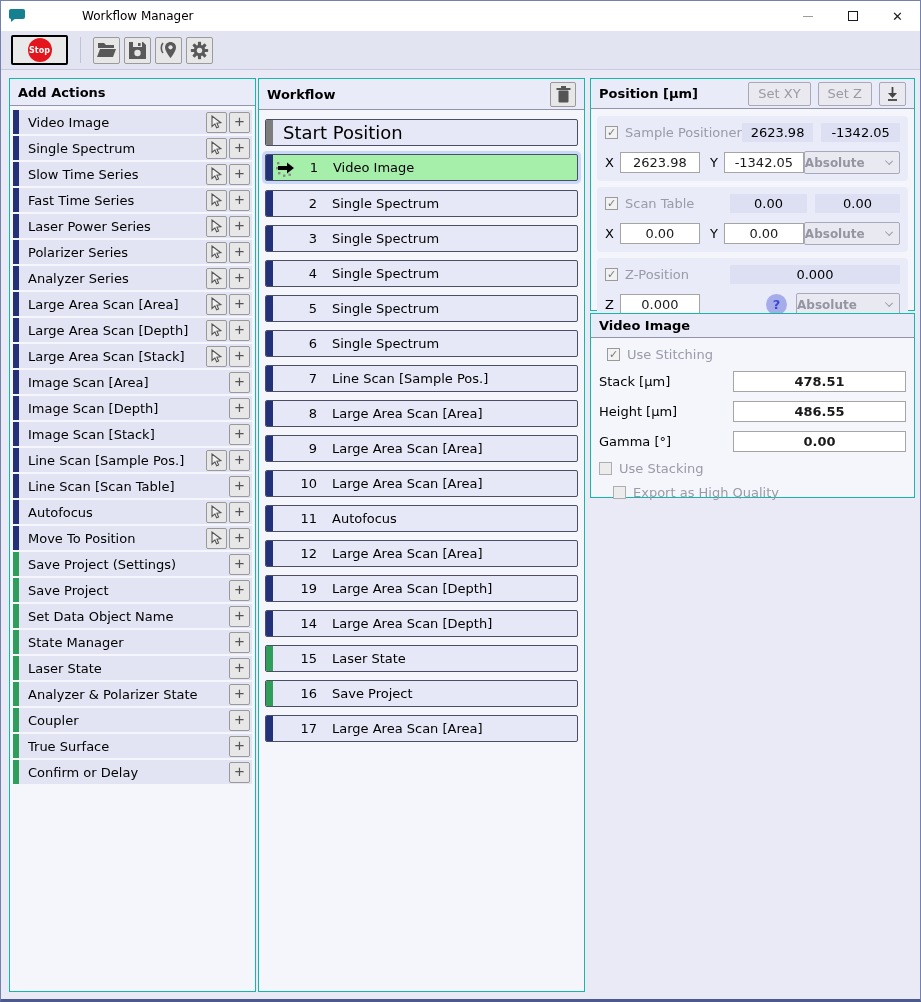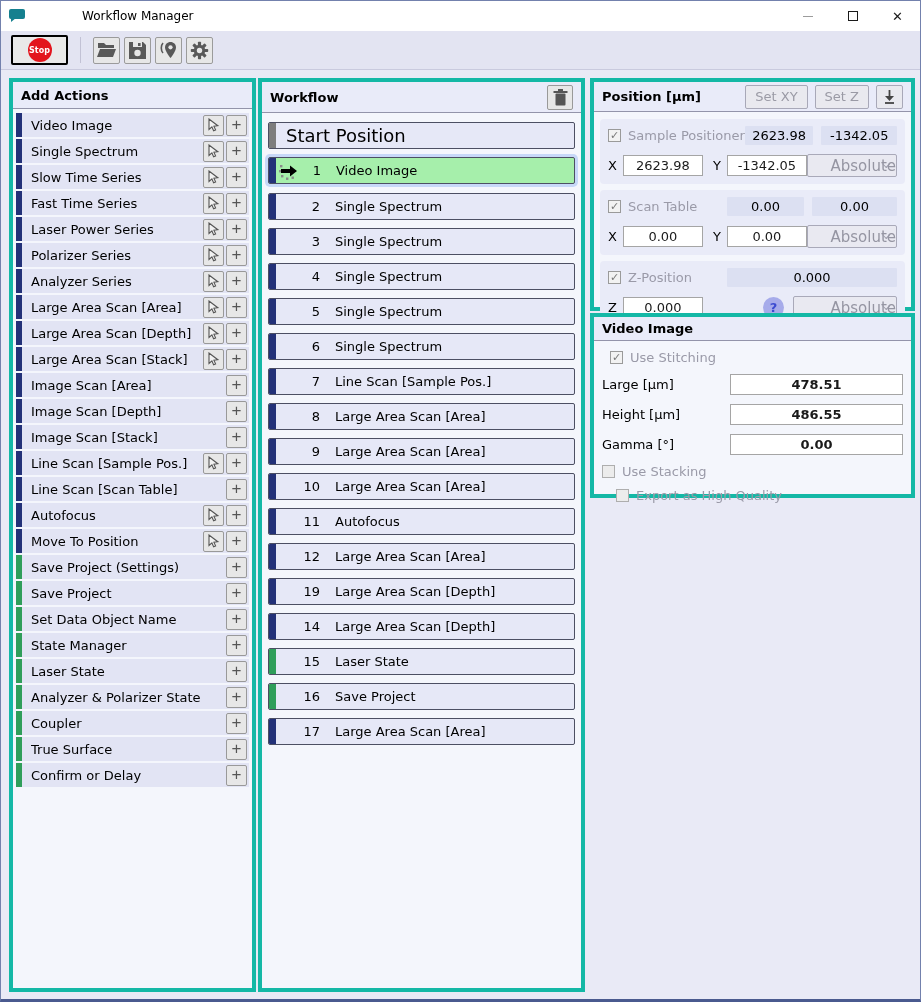--- a/index.html
+++ b/index.html
@@ -24,21 +24,21 @@
   .glyph-close { font-size:13px; color:#1a1a1a; line-height:1; }
   
   .toolbar { height: 39px; background:#e3e4f2; display:flex; align-items:center; padding:0 10px; border-bottom:1px solid #c9cade; }
   .stop-btn { width:57px; height:30px; background:#e9e9e9; border:2px solid #000; border-radius:2px; display:flex; align-items:center; justify-content:center; cursor:pointer; }
   .stop-circle { width:24px; height:24px; border-radius:50%; background:#e3151d; color:#fff; font-size:8px; font-weight:bold; display:flex; align-items:center; justify-content:center; }
   .tb-sep { width:1px; height:26px; background:#c2c2d5; margin:0 12px; }
   .tb-btn { width:27px; height:27px; background:#e7e7e7; border:1px solid #9b9b9b; border-radius:2px; display:flex; align-items:center; justify-content:center; margin-right:4px; padding:0; cursor:pointer; }
   .tb-btn svg { display:block; }
   
   .main { position:absolute; left:0; top:69px; right:0; bottom:0; }
-  .panel { position:absolute; background:#f4f6fc; border:4px solid #14b8a6; }
+  .panel { position:absolute; background:#f4f6fc; border:1px solid #14b8a6; }
   #panel-actions  { left:8px;   top:8px;   width:247px; height:914px; }
   #panel-workflow { left:257px; top:8px;   width:327px; height:914px; }
   #panel-position { left:589px; top:8px;   width:325px; height:233px; }
   #panel-video    { left:589px; top:243px; width:325px; height:185px; }
   .panel-header { background:#e9ebf9; border-bottom:1px solid #9394aa; font-weight:bold; font-size:13px; display:flex; align-items:center; padding:0 8px; }
   #panel-actions .panel-header { height:27px; }
   #panel-workflow .panel-header { height:31px; }
   #panel-position .panel-header { height:30px; }
   #panel-video .panel-header { height:24px; }
   
@@ -71,21 +71,21 @@
   .pos-body { padding:7px 6px; }
   .pos-group { background:#e9ebf8; border-radius:4px; padding:7px 8px; margin-bottom:6px; }
   .prow { display:flex; align-items:center; }
   .prow + .prow { margin-top:9px; }
   .cb { width:13px; height:13px; border:1px solid #9a9a9a; background:#f2f2f2; font-size:11px; line-height:11px; text-align:center; color:#787878; flex:none; }
   .cb.unchecked { background:#ececec; border-color:#aeaeae; color:transparent; }
   .gray-label { font-size:13px; color:#9a9aa8; margin-left:7px; white-space:nowrap; }
   .val-box { background:#dce0f2; font-size:13px; text-align:center; padding:2px 0; border-radius:1px; }
   .axis-label { font-size:13px; color:#000; }
   .num-input { height:21px; border:1px solid #a5a5a5; background:#fff; font-size:13px; text-align:center; color:#1a1a1a; font-family:inherit; }
-  .dropdown { margin-left:auto; width:104px; height:23px; background:#e9e9f1; border:1px solid #a9a9b9; border-radius:2px; display:flex; align-items:center; justify-content:flex-end; color:#9595a2; font-size:15px; position:relative; cursor:pointer; }
+  .dropdown { margin-left:auto; width:104px; height:23px; background:#e9e9f1; border:1px solid #a9a9b9; border-radius:2px; display:flex; align-items:center; justify-content:flex-start; color:#9595a2; font-size:12px; position:relative; cursor:pointer;font-weight:bold; }
   .chev { position:absolute; right:7px; top:7px; width:6px; height:6px; border-right:1.4px solid #9a9aa8; border-bottom:1.4px solid #9a9aa8; transform:rotate(45deg) scale(1,0.9); margin-top:-1px; }
   .hdr-btn { background:#e9e9ef; border:1px solid #a8a8b8; border-radius:2px; color:#9a9aa5; font-size:13px; height:24px; padding:0 9px; margin-left:7px; font-family:inherit; cursor:pointer; }
   .arrow-btn { width:27px; height:24px; background:#e9e9ef; border:1px solid #a8a8b8; border-radius:2px; margin-left:7px; display:flex; align-items:center; justify-content:center; padding:0; cursor:pointer; }
   .q-icon { width:21px; height:21px; border-radius:50%; background:#a6abea; color:#3b4bd0; font-weight:bold; font-size:13px; display:flex; align-items:center; justify-content:center; margin-left:auto; margin-right:9px; flex:none; cursor:pointer; }
   .vid-body { padding:9px 8px; }
   .vrow { display:flex; align-items:center; margin-bottom:9px; }
   .vrow:last-child { margin-bottom:0; }
   .field-label { font-size:13px; color:#000; flex:1; }
   .vid-input { width:173px;font-weight:bold; }
   .indent8 { margin-left:8px; }
@@ -678,21 +678,21 @@
     </div>
 
     <div class="panel" id="panel-video">
       <div class="panel-header">Video Image</div>
       <div class="vid-body">
         <div class="vrow">
           <span class="cb indent8">✓</span>
           <span class="gray-label">Use Stitching</span>
         </div>
         <div class="vrow">
-          <span class="field-label">Large [µm]</span>
+          <span class="field-label">Stack [µm]</span>
           <input class="num-input vid-input" value="478.51" style="">
         </div>
         <div class="vrow">
           <span class="field-label">Height [µm]</span>
           <input class="num-input vid-input" value="486.55" style="">
         </div>
         <div class="vrow">
           <span class="field-label">Gamma [°]</span>
           <input class="num-input vid-input" value="0.00" style="">
         </div>

